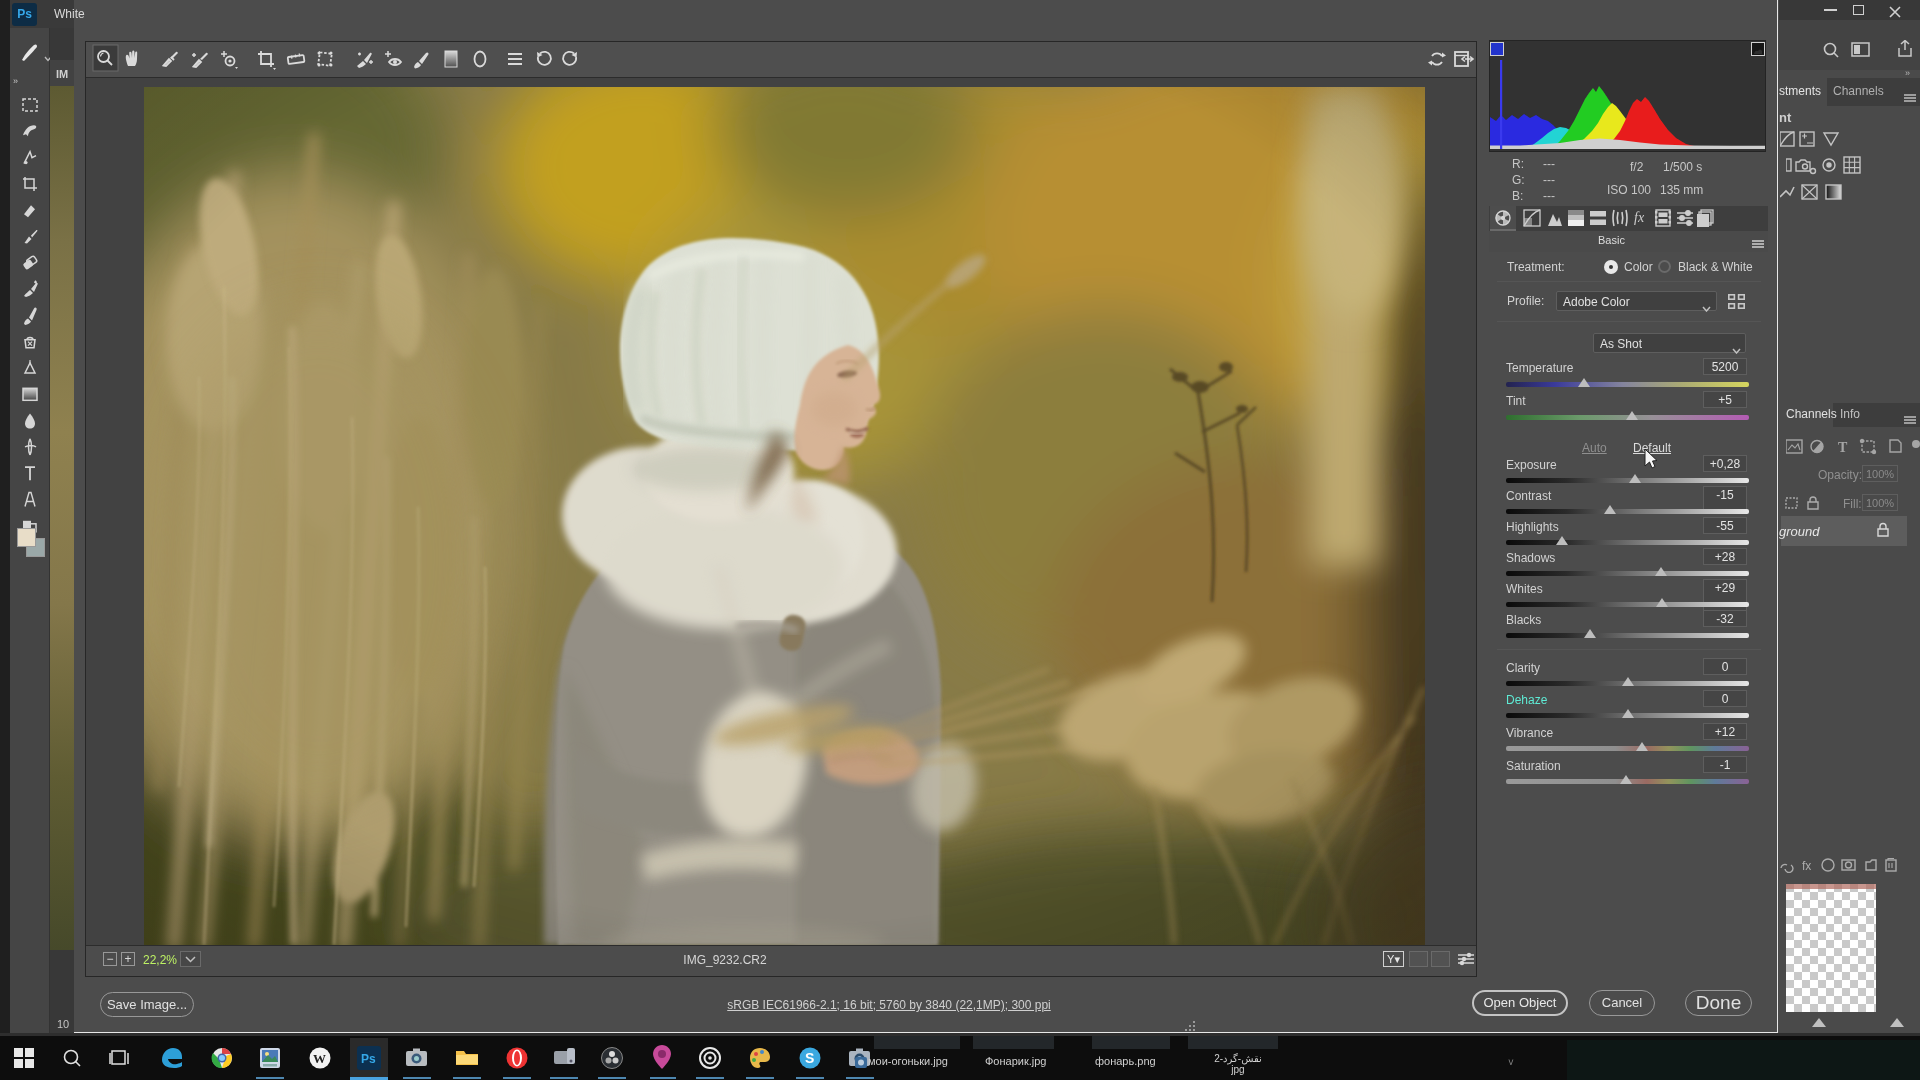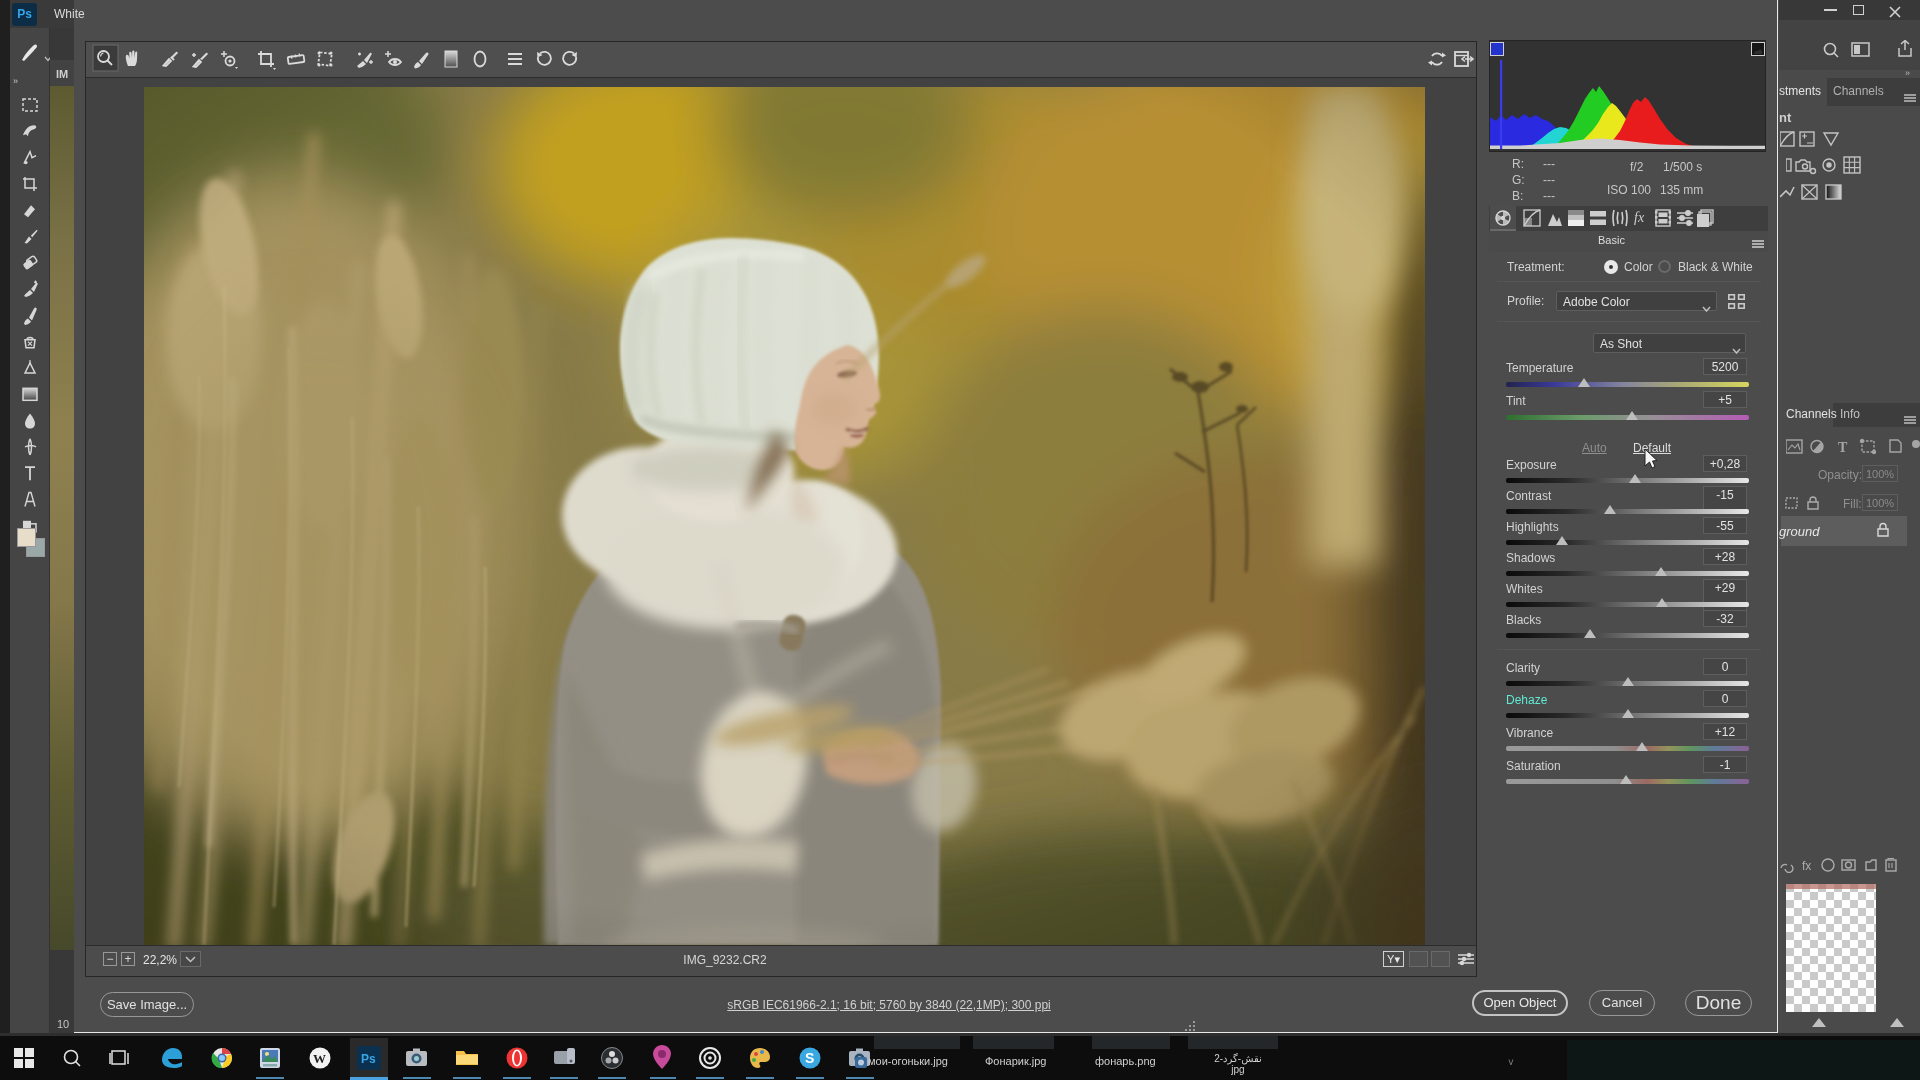--- a/index.html
+++ b/index.html
@@ -457,21 +457,21 @@
         </g>
         <defs>
           <linearGradient id="tgrad" x1="0" y1="0" x2="0" y2="1">
             <stop offset="0" stop-color="#dadada"></stop>
             <stop offset="1" stop-color="#4f4f4f"></stop>
           </linearGradient>
         </defs>
       </svg></div>
 <div class="abs" style="left:103px;top:952px;width:14px;height:14px;border:1px solid #989898;color:#d8d8d8;font-size:12px;line-height:12px;text-align:center;">−</div>
 <div class="abs" style="left:121px;top:952px;width:14px;height:14px;border:1px solid #989898;color:#d8d8d8;font-size:12px;line-height:12px;text-align:center;">+</div>
-<div class="abs" style="left:143px;top:953px;font-size:12px;color:#e5e5e5;">22,2%</div>
+<div class="abs" style="left:143px;top:953px;font-size:12px;color:#bef264;">22,2%</div>
 <div class="abs" style="left:180px;top:951px;width:21px;height:16px;border:1px solid #6a6a6a;background:#474747;"><svg width="19" height="14">
         <path d="M5,5 L9.5,9.5 L14,5" stroke="#c0c0c0" stroke-width="1.5" fill="none"></path>
       </svg></div>
 <div class="abs" style="left:600px;top:953px;width:250px;text-align:center;font-size:12px;color:#d6d6d6;">IMG_9232.CR2</div>
 <div class="abs" style="left:1383px;top:951px;width:21px;height:16px;border:1px solid #d0d0d0;color:#e8e8e8;font-size:11px;text-align:center;line-height:15px;">Y▾</div>
 <div class="abs" style="left:1409px;top:951px;width:19px;height:16px;border:1px solid #6a6a6a;background:#525252;"></div>
 <div class="abs" style="left:1431px;top:951px;width:19px;height:16px;border:1px solid #6a6a6a;background:#525252;"></div>
 <div class="abs" style="left:1456px;top:951px;width:20px;height:16px;"><svg width="20" height="16">
         <g stroke="#d8d8d8" stroke-width="1.6">
           <path d="M2,4 H18 M2,8 H18 M2,12 H18"></path>

